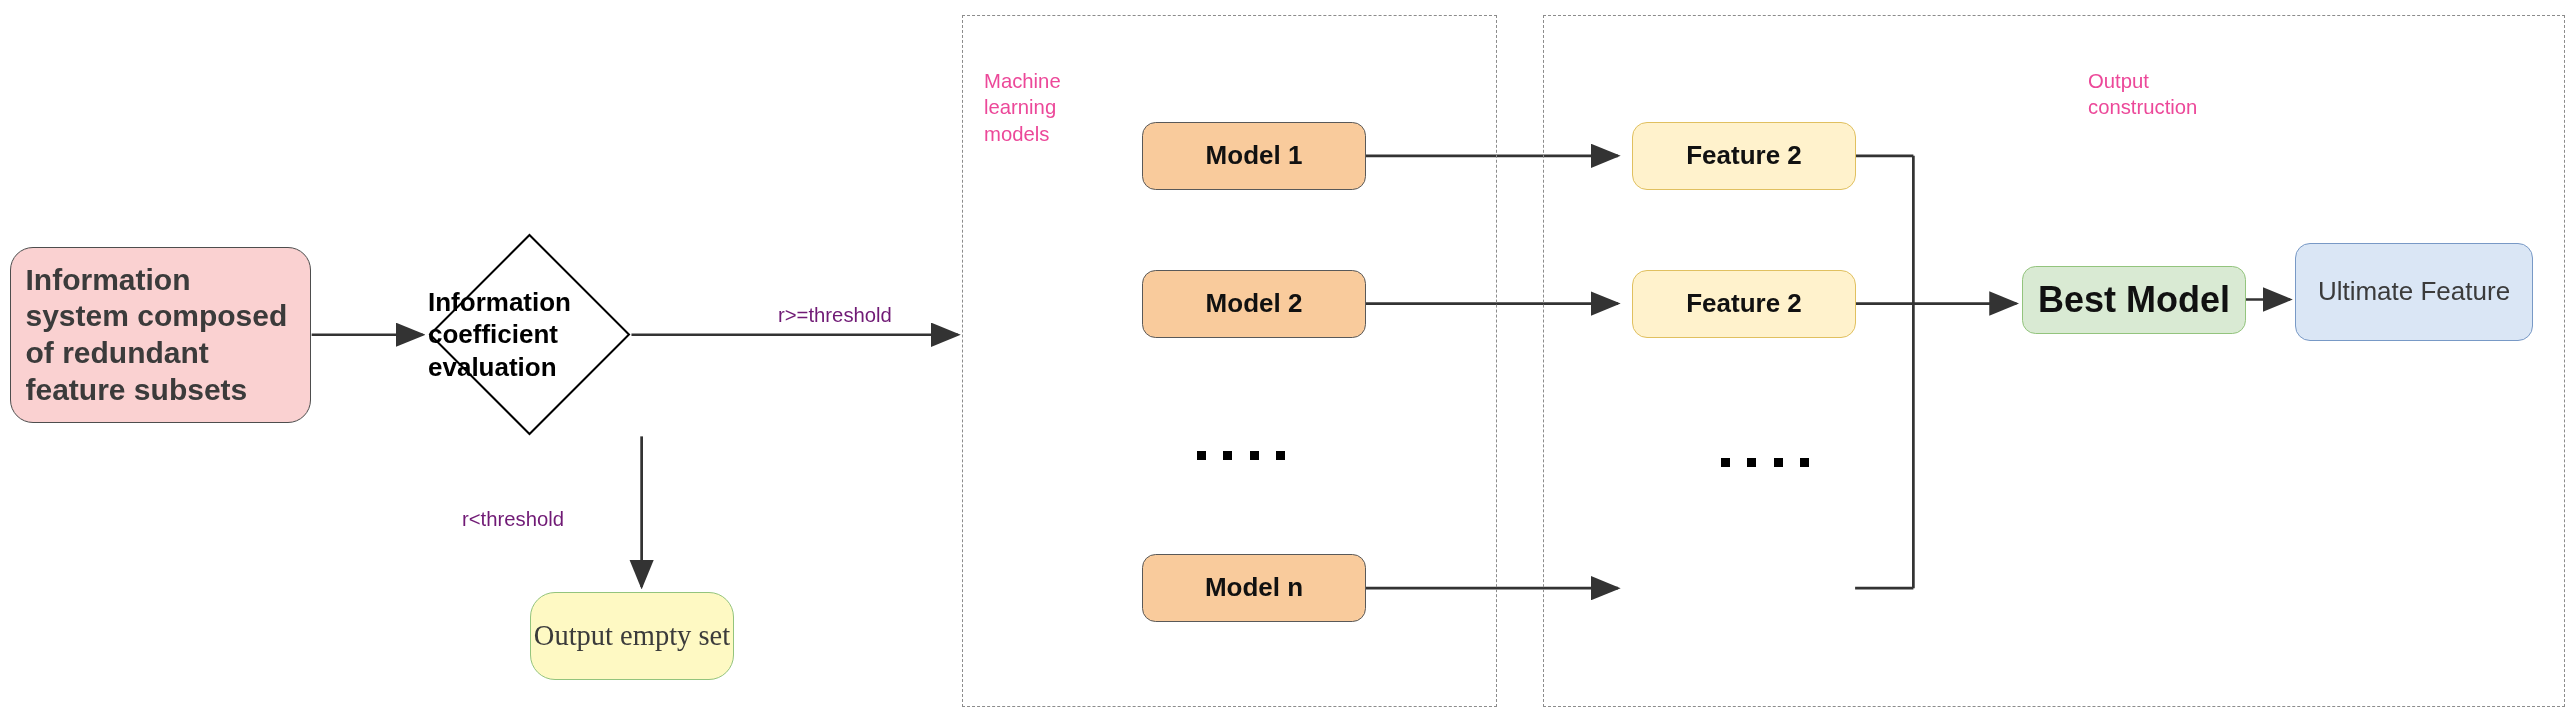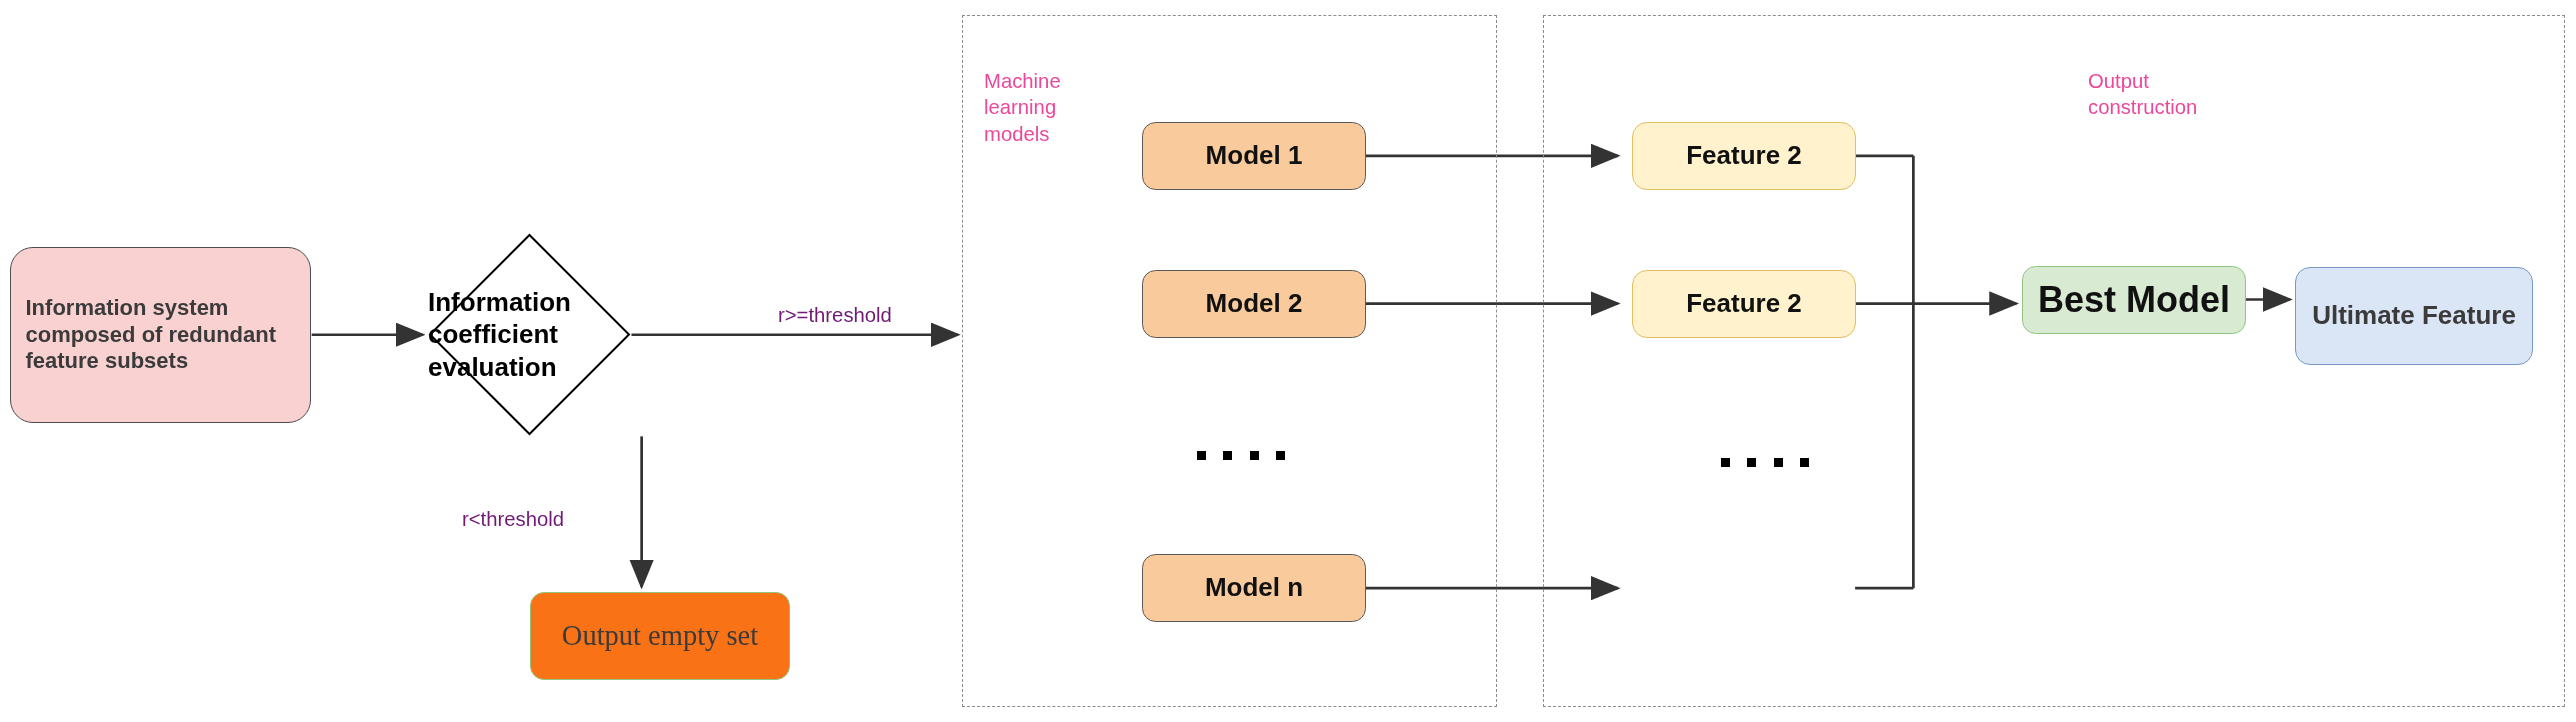--- a/index.html
+++ b/index.html
@@ -36,21 +36,21 @@
   .node-label{ display:block; line-height:1.22; }
 
   
   .n-start{
     left:9.5px; top:247px;
     width:301px; height:176px;
     background:#FAD1D1;
     border:1.4px solid #4d4d4d;
     border-radius:23px;
     font-weight:bold;
-    font-size:22px;
+    font-size:30px;
     color:#3b3b3b;
     padding:0 15px;
   }
 
   
   .n-decision{
     left:428px; top:233px;
     width:203px; height:203px;
     background:transparent;
     border:none;
@@ -63,24 +63,24 @@
   .diamond-shape{
     position:absolute;
     left:0; top:0;
     width:100%; height:100%;
     z-index:1;
   }
 
   
   .n-empty{
     left:530px; top:592px;
-    width:260px; height:88px;
-    background:#f97316;
+    width:204px; height:88px;
+    background:#fef9c3;
     border:1.4px solid #93C47D;
-    border-radius:14px;
+    border-radius:25px;
     font-family:"Liberation Serif", serif;
     font-weight:normal;
     font-size:28.5px;
     color:#3b3b3b;
   }
 
   
   .n-model{
     width:224px; height:68px;
     background:#F9CB9C;
@@ -109,26 +109,26 @@
     background:#D9EAD3;
     border:1.4px solid #93C47D;
     border-radius:13.6px;
     font-weight:bold;
     font-size:36px;
     color:#111111;
   }
 
   
   .n-ultimate{
-    left:2295px; top:267px;
+    left:2295px; top:243px;
     width:238px; height:98px;
     background:#DAE6F5;
     border:1.4px solid #7899C6;
     border-radius:15px;
-    font-weight:bold;
+    font-weight:normal;
     font-size:26px;
     color:#3b3b3b;
   }
 
   
   .group-box{
     position:absolute;
     box-sizing:border-box;
     border:1.4px dashed #8c8c8c;
     background:transparent;

